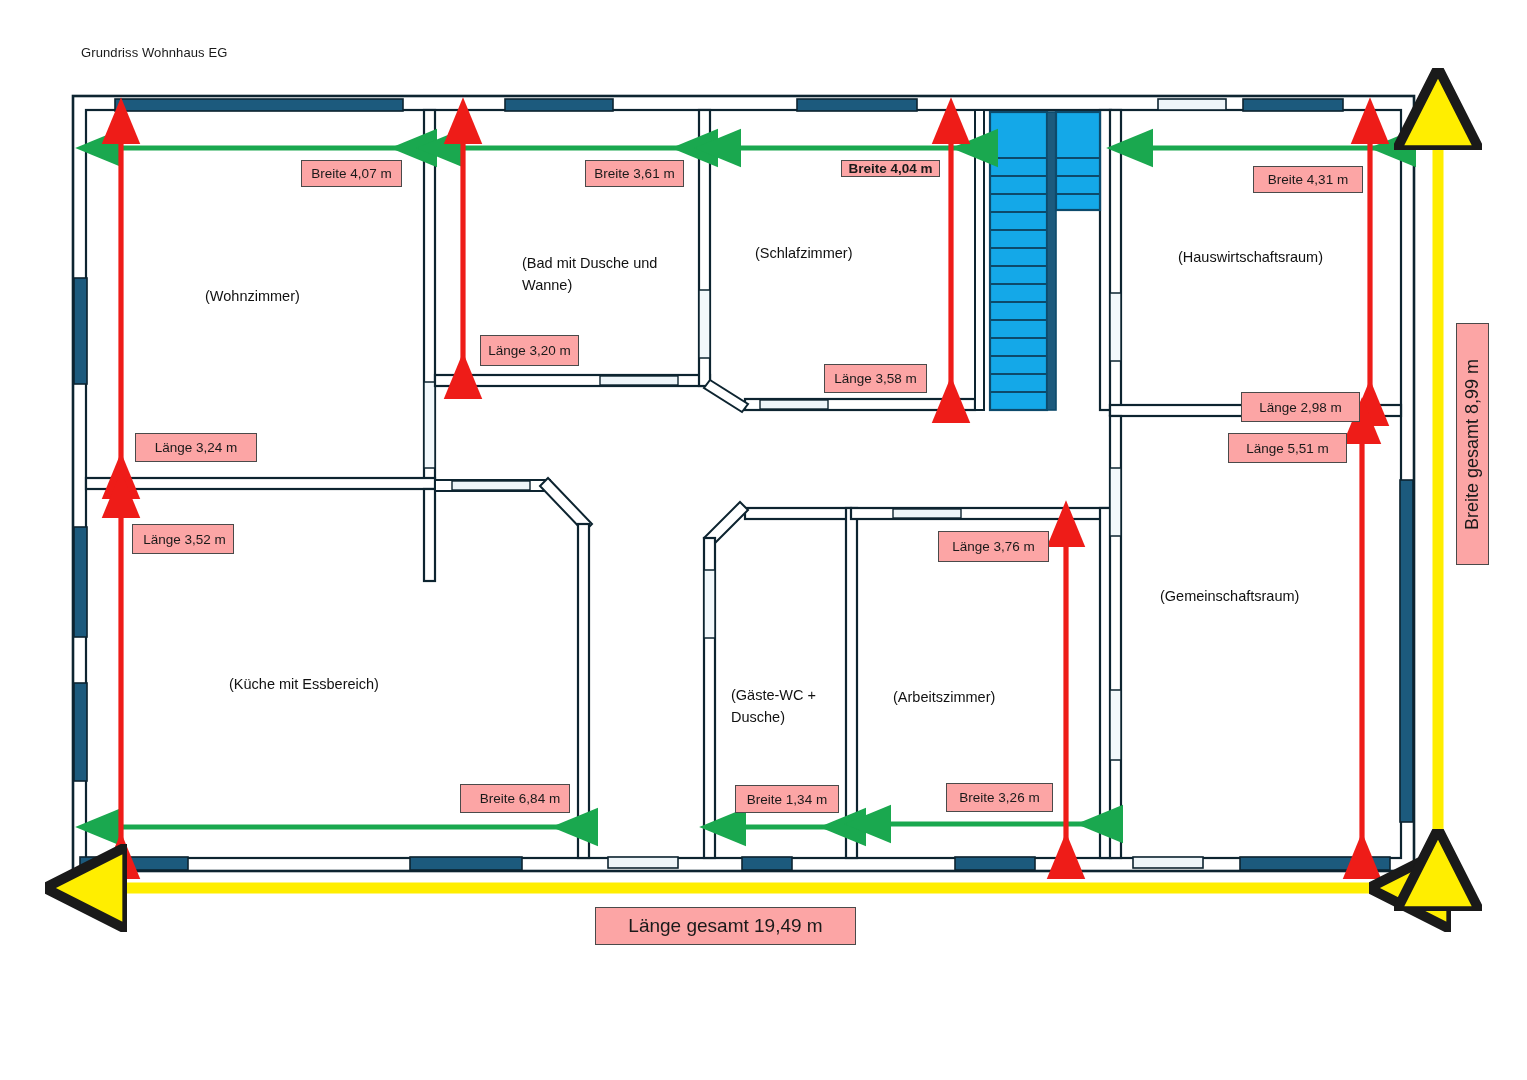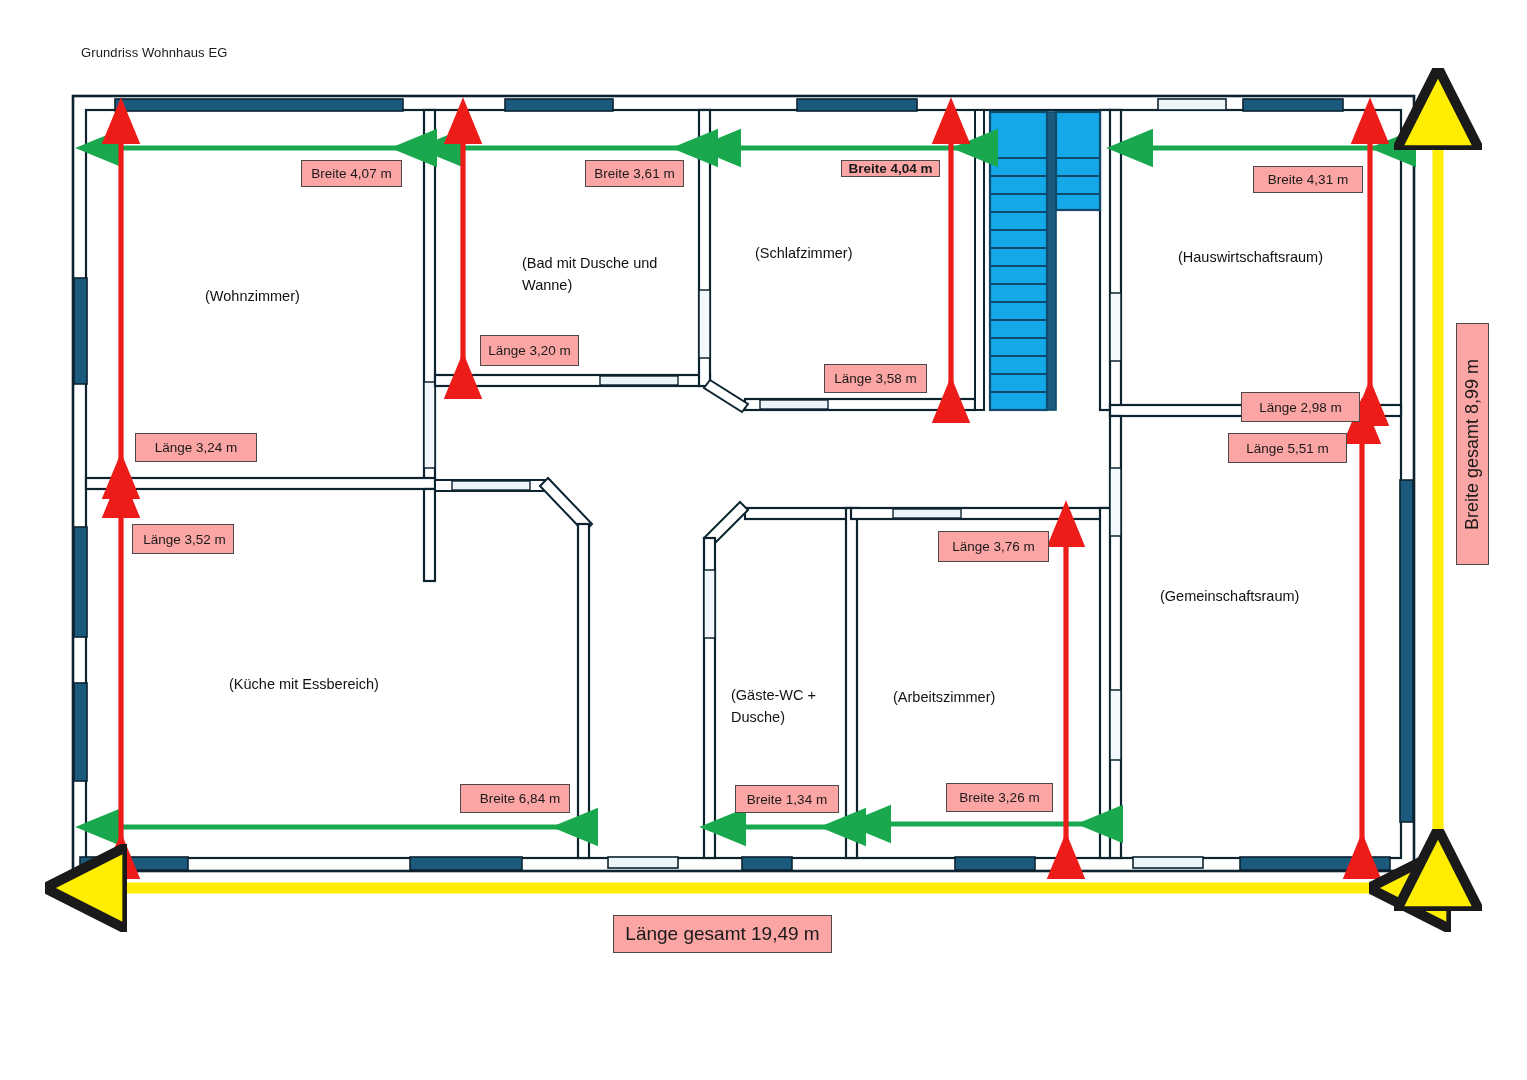--- a/index.html
+++ b/index.html
@@ -285,17 +285,17 @@
   <div class="dimbox" style="left:460px; top:784px; width:110px; height:29px;padding-left:16px;">Breite 6,84 m</div>
 
   <div class="dimbox" style="left:735px; top:785px; width:104px; height:28px;">Breite 1,34 m</div>
 
   <div class="dimbox" style="left:938px; top:531px; width:111px; height:31px;">Länge 3,76 m</div>
 
   <div class="dimbox" style="left:946px; top:783px; width:107px; height:29px;">Breite 3,26 m</div>
 
   <div class="dimbox" style="left:1228px; top:433px; width:119px; height:30px;">Länge 5,51 m</div>
 
-  <div class="dimbox big" style="left:613px; top:907px; width:219px; height:38px;margin-top:8px;">Länge gesamt 19,49 m</div>
+  <div class="dimbox big" style="left:595px; top:907px; width:261px; height:38px;">Länge gesamt 19,49 m</div>
 
   <div class="dimbox vertical" style="left:1456px; top:323px; width:33px; height:242px;">Breite gesamt 8,99 m</div>
 
 </div>
 
 </body></html>

